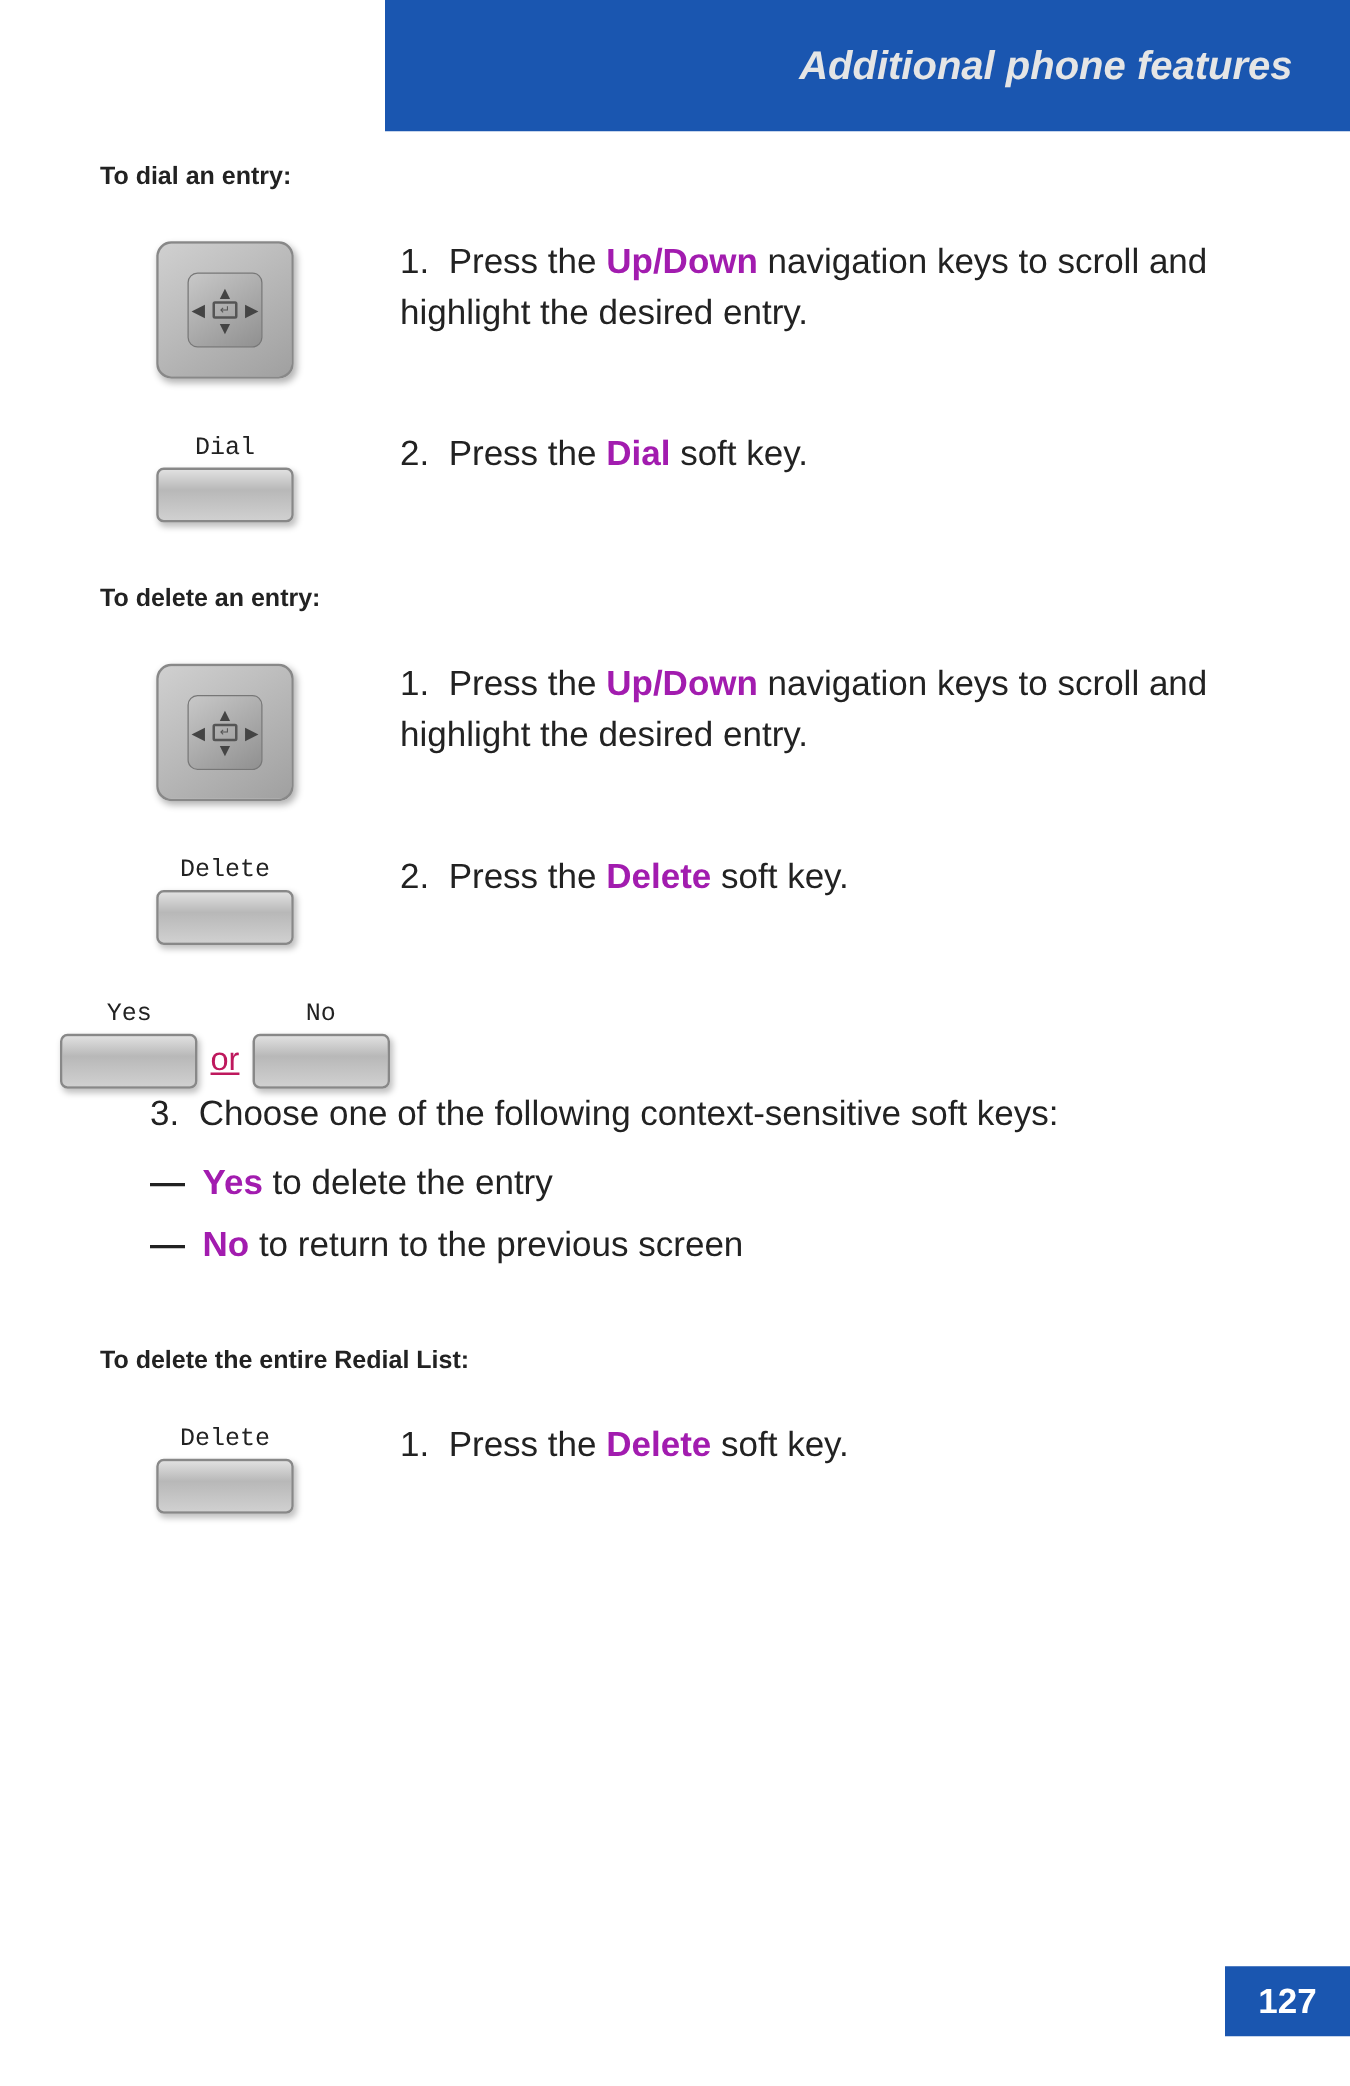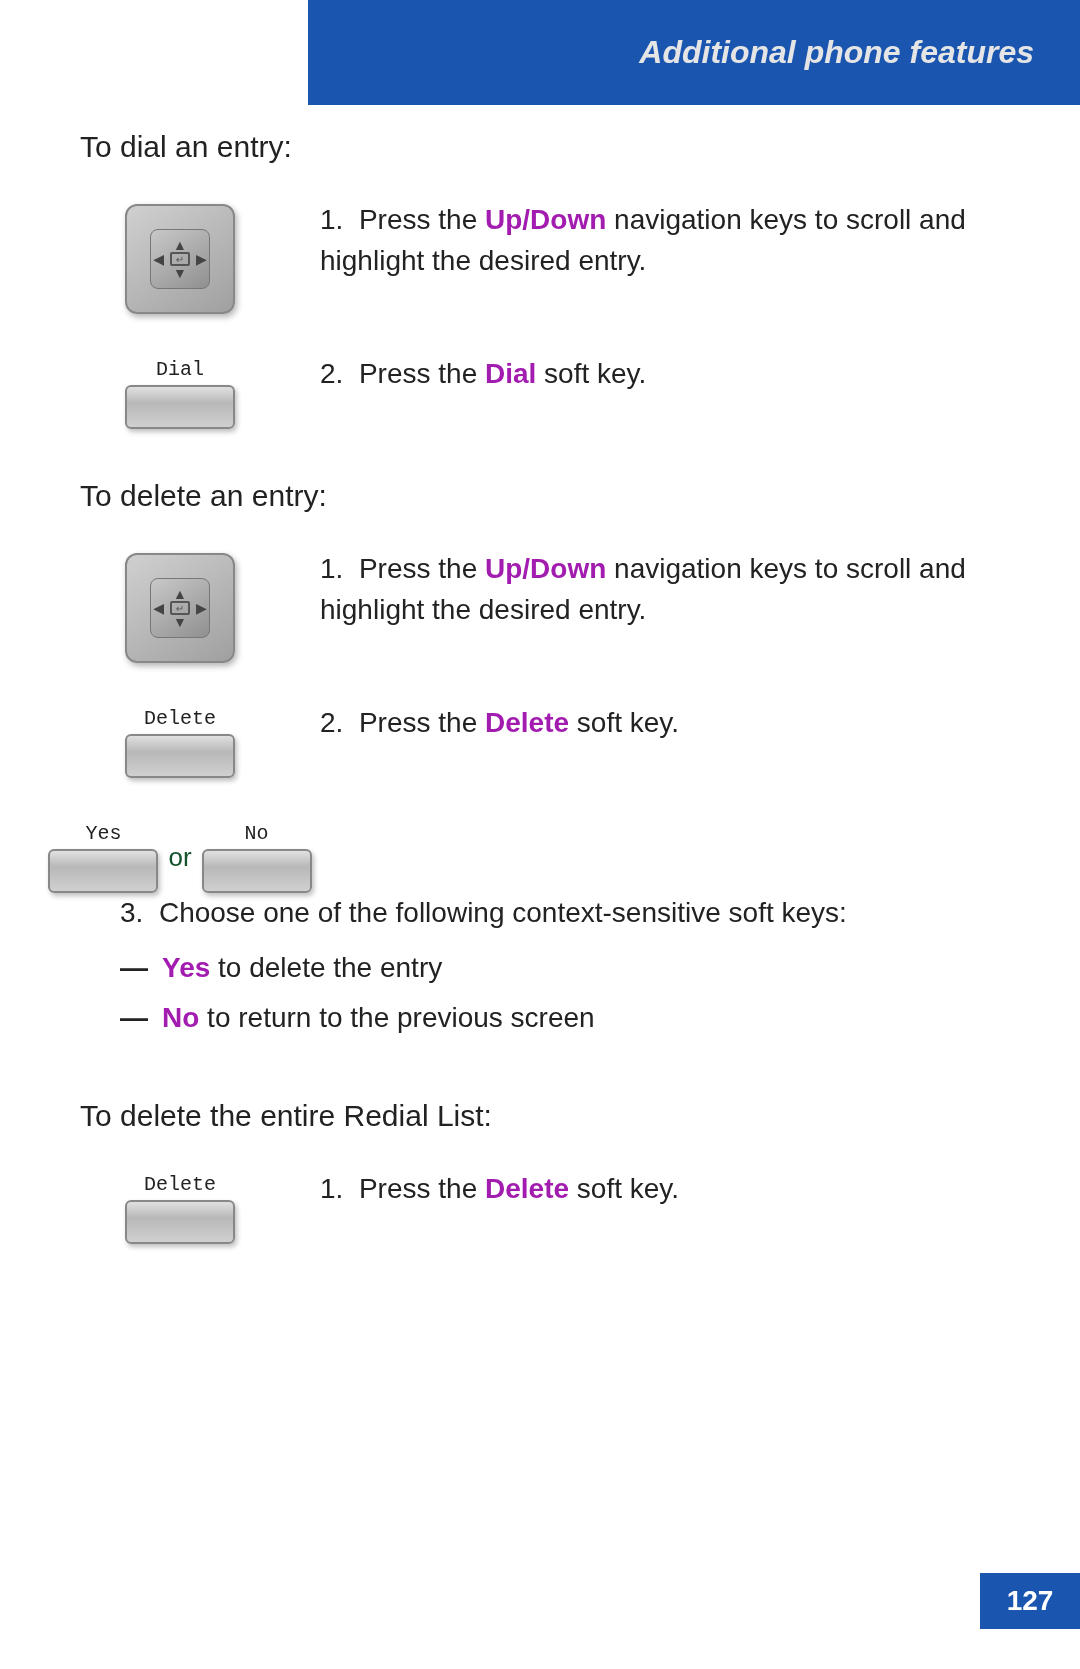--- a/index.html
+++ b/index.html
@@ -34,22 +34,22 @@
       font-weight: bold;
       font-style: italic;
     }
 
     
     .content {
       padding: 130px 80px 80px 80px;
     }
 
     .section-heading {
-      font-size: 30px;
-      font-weight: normal;
+      font-size: 20px;
+      font-weight: bold;
       margin-bottom: 36px;
     }
 
     .section {
       margin-bottom: 50px;
     }
 
     
     .step-row {
       display: flex;
@@ -148,22 +148,23 @@
 
     
     .yes-no-row {
       display: flex;
       align-items: flex-end;
       gap: 10px;
     }
 
     .or-text {
       font-size: 26px;
-      color: #14532d;
-      margin-bottom: 20px;
+      color: #be185d;
+      margin-bottom: 8px;
+      text-decoration: underline;
     }
 
     
     .bullet-list {
       list-style: none;
       margin-top: 14px;
     }
 
     .bullet-list li {
       display: flex;

